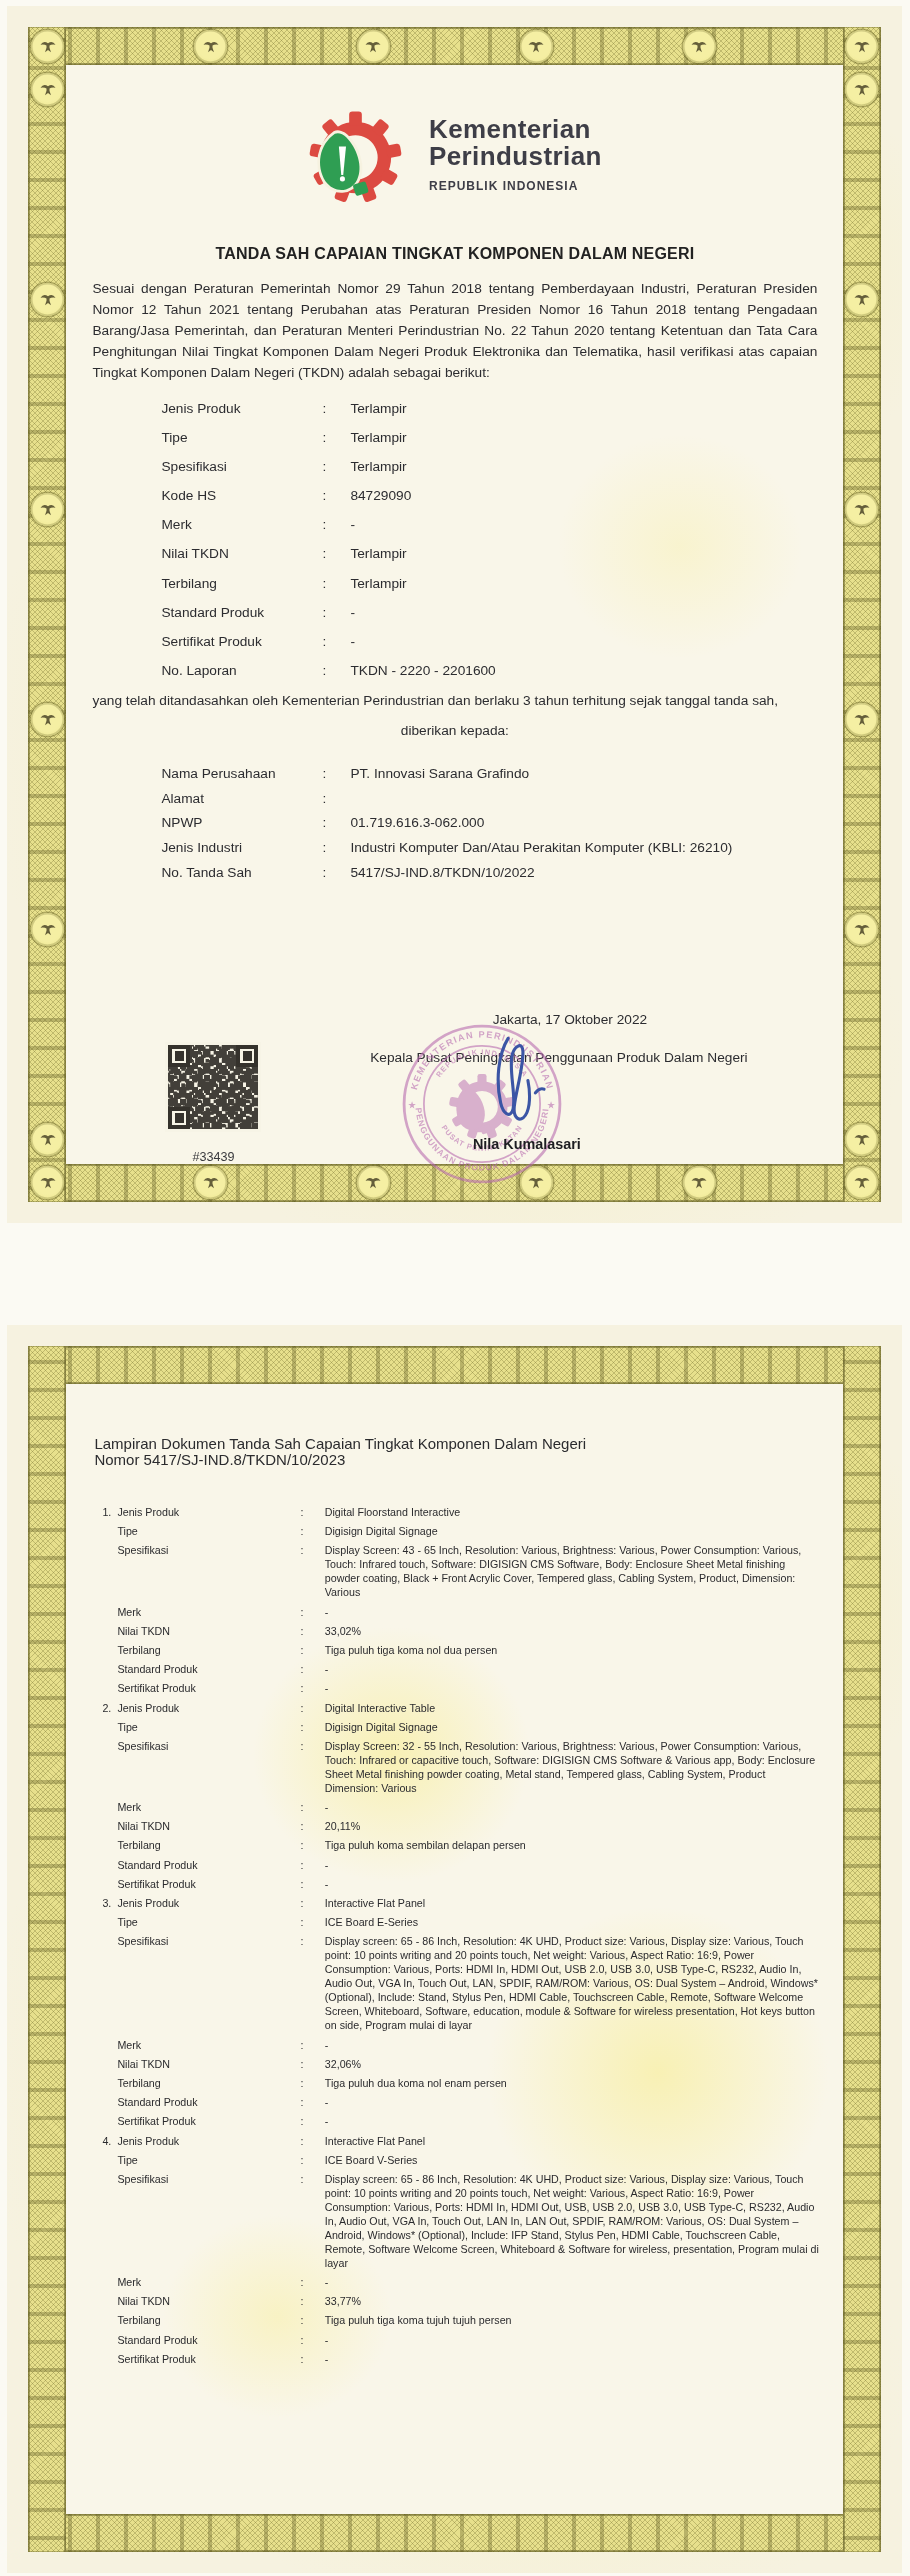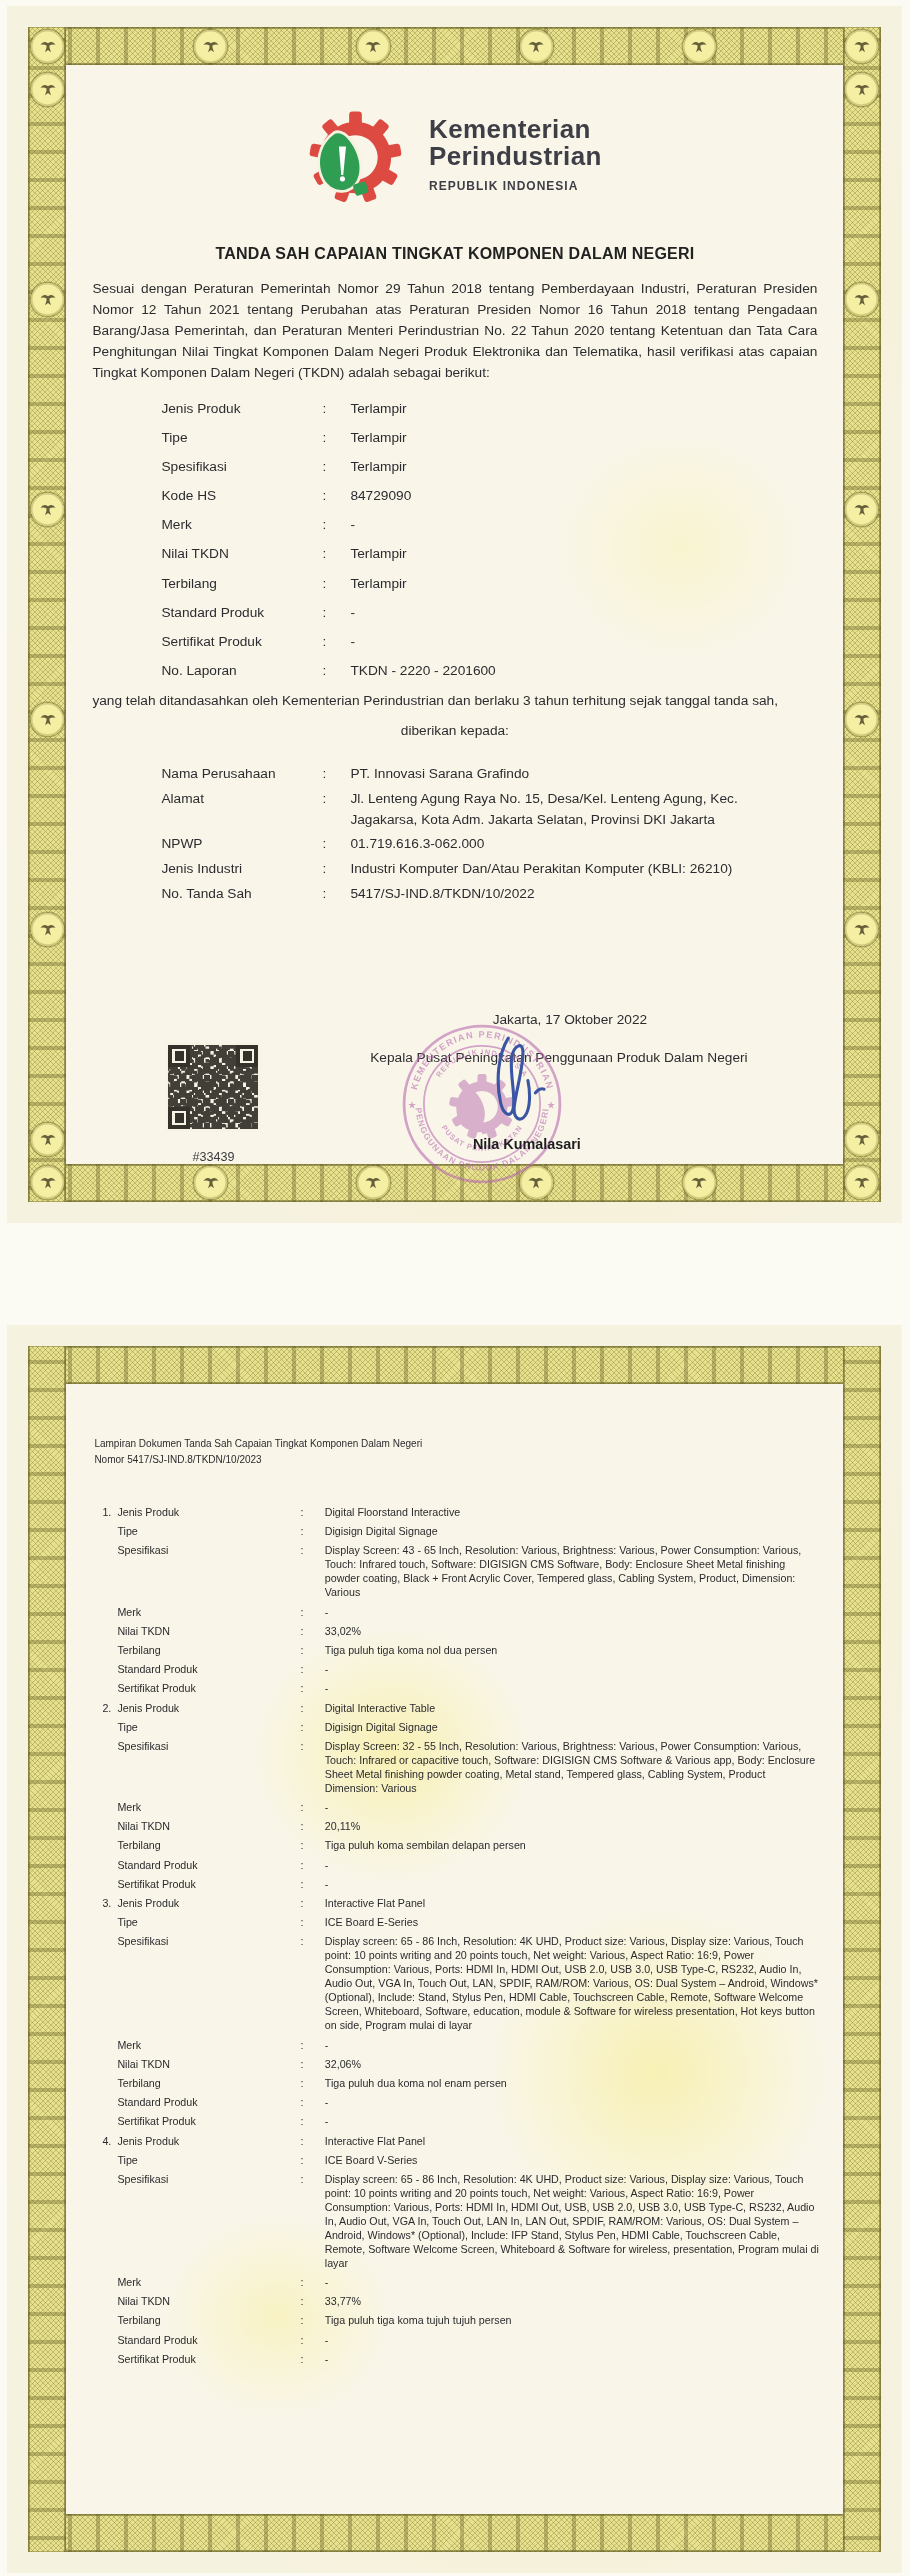--- a/index.html
+++ b/index.html
@@ -68,21 +68,21 @@
   .qr .cells{position:absolute;inset:3px;opacity:.93;
     background:
       repeating-conic-gradient(#35322c 0 25%, rgba(0,0,0,0) 0 50%) 0 0/12px 12px,
       repeating-conic-gradient(rgba(0,0,0,0) 0 25%, #35322c 0 50%) 2.2px 3.7px/16.3px 16.3px,
       repeating-conic-gradient(#35322c 0 25%, rgba(0,0,0,0) 0 50%) 5.2px 1.5px/8.1px 8.1px;}
   .fnd{position:absolute;width:22px;height:22px;border:4.4px solid #35322c;background:#f7f4e6;box-sizing:border-box;}
   .fnd::after{content:"";position:absolute;inset:2.2px;background:#35322c;}
   .fnd.tl{left:3px;top:3px;} .fnd.tr{right:3px;top:3px;} .fnd.bl{left:3px;bottom:3px;}
   .qr-caption{position:absolute;left:158px;top:135px;width:96px;text-align:center;font-size:12.6px;color:#3a3a3e;z-index:2;margin-top:9px;}
   
-  .p2header{margin:111px 85px 0 87px;font-size:10px;line-height:15.5px;color:#2b2b2e;}
+  .p2header{margin:111px 85px 0 87px;font-size:15px;line-height:15.5px;color:#2b2b2e;}
   .p2rows{margin-top:38px;padding:0 83px 0 95px;}
   .p2row{display:grid;grid-template-columns:15px 183px 24.4px 1fr;font-size:10.7px;line-height:14px;margin-bottom:5.2px;color:#2b2b2e;}
   .colon{text-align:left;}
   .hidden-defs{position:absolute;width:0;height:0;overflow:hidden;}
 </style>
 </head>
 <body>
 
 <svg class="hidden-defs" aria-hidden="true">
   <defs>
@@ -341,21 +341,20 @@
 
           <div class="p1row">
             <span>Nama Perusahaan</span>
             <span class="colon">:</span>
             <span>PT. Innovasi Sarana Grafindo</span>
           </div>
 
           <div class="p1row">
             <span>Alamat</span>
             <span class="colon">:</span>
-            <span>Jl. Lenteng Agung Raya No. 15, Desa/Kel. Lenteng Agung, Kec. Jagakarsa, Kota Adm. Jakarta Selatan, Provinsi DKI Jakarta</span>
           </div>
 
           <div class="p1row">
             <span>NPWP</span>
             <span class="colon">:</span>
             <span>01.719.616.3-062.000</span>
           </div>
 
           <div class="p1row">
             <span>Jenis Industri</span>

